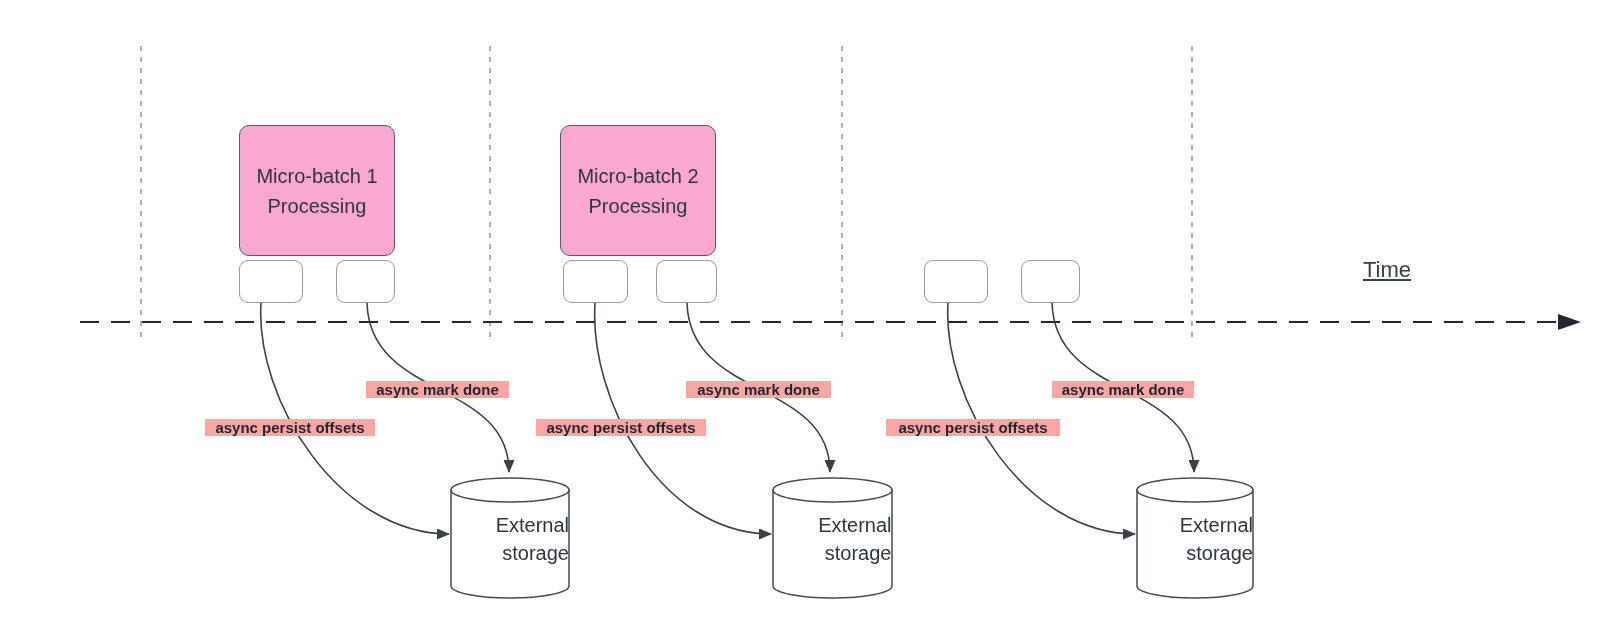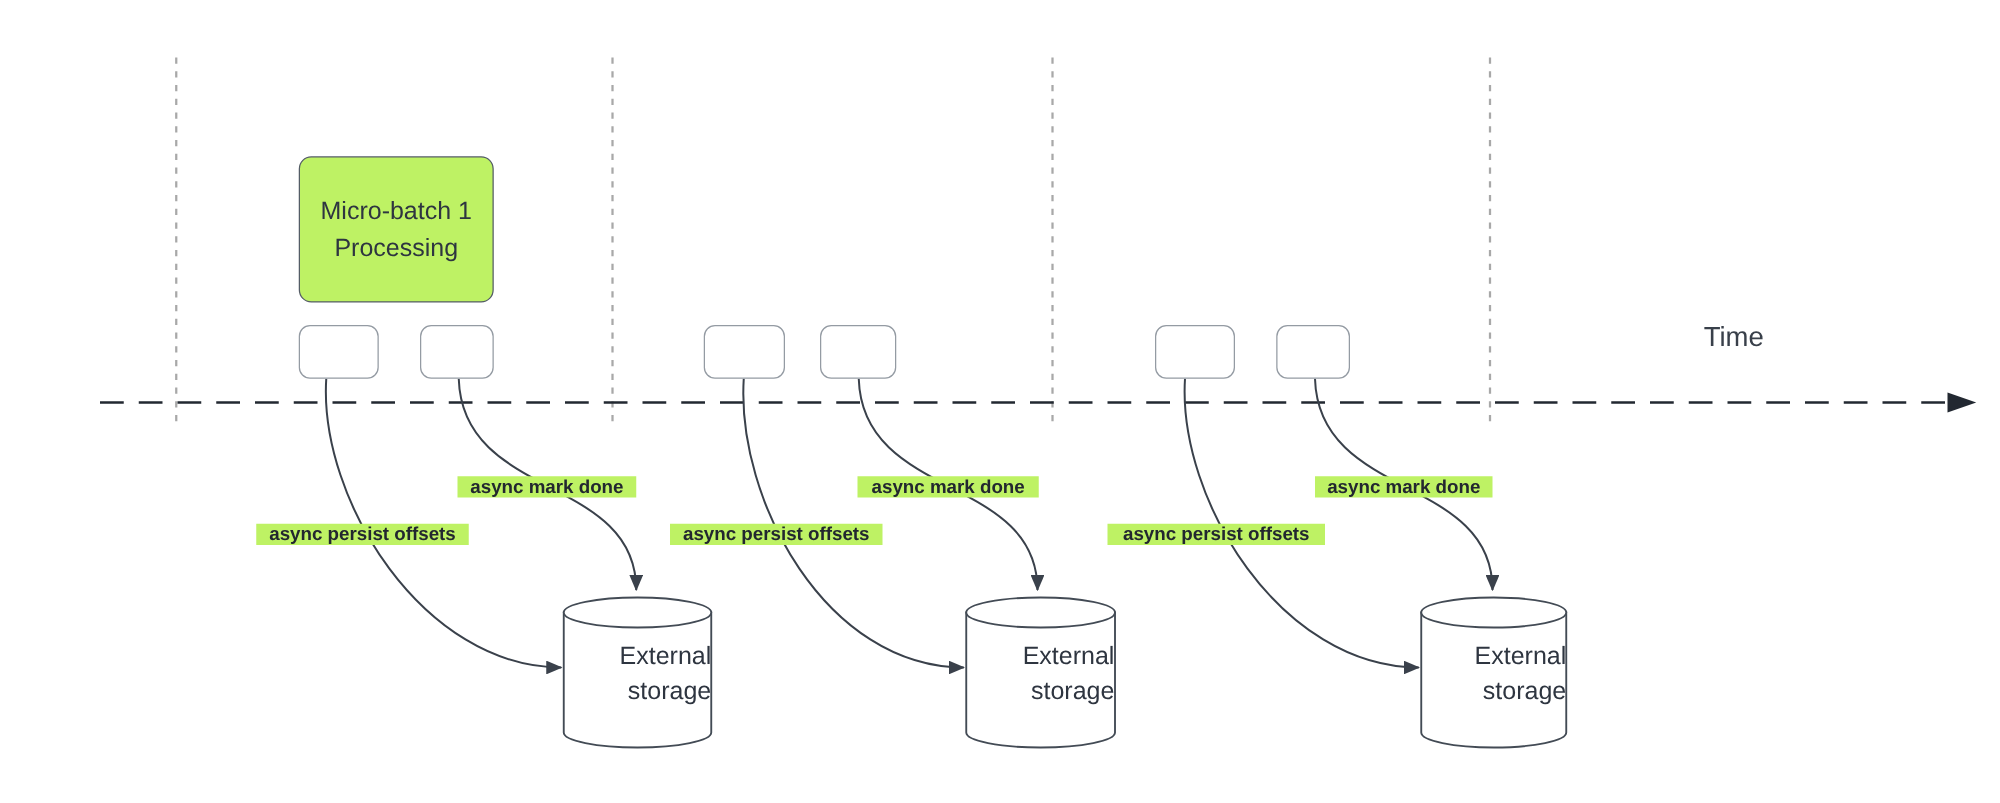--- a/index.html
+++ b/index.html
@@ -10,24 +10,24 @@
     background: #ffffff;
     overflow: hidden;
     font-family: "Liberation Sans", sans-serif;
   }
   .canvas svg { position: absolute; left: 0; top: 0; }
 
   .proc-box {
     position: absolute;
     box-sizing: border-box;
     width: 156px;
-    height: 117px;
+    height: 131px;
     border: 1.5px solid #545c66;
     border-radius: 10px;
-    background: #bef264;
+    background: #f9a8d4;
     display: flex;
     align-items: center;
     justify-content: center;
     text-align: center;
     font-size: 20px;
     line-height: 30px;
     color: #2e3540;
     padding: 0 2px;
   }
   .small-box {
@@ -39,40 +39,41 @@
     border-radius: 9px;
     background: #ffffff;
   }
   .arrow-label {
     position: absolute;
     font-size: 15px;
     font-weight: 700;
     color: #22272f;
     line-height: 17px;
     text-align: center;
-    background: #bef264;
+    background: #fca5a5;
     white-space: nowrap;
   }
   .storage-label {
     position: absolute;
     top: 511px;
     width: 118px;
     font-size: 20px;
     line-height: 28px;
     color: #2e3540;
     text-align: right;
   }
   .time-label {
     position: absolute;
     left: 1355px;
     top: 257px;
     width: 64px;
     font-size: 22px;
     color: #39404a;
     text-align: center;
+    text-decoration: underline;
   }
 </style>
 </head>
 <body>
 
 <div class="canvas">
 
   <svg width="1600" height="642" viewBox="0 0 1600 642">
     <defs>
       <marker id="ah" markerWidth="13" markerHeight="11" refX="12" refY="5.5" orient="auto" markerUnits="userSpaceOnUse">
@@ -119,20 +120,23 @@
 
   <div class="proc-box" style="left:239px; top:125px;">
     <span>Micro-batch 1 Processing</span>
   </div>
   <div class="small-box" style="left:239px; width:64px;"></div>
   <div class="small-box" style="left:336px; width:59px;"></div>
   <div class="arrow-label" style="left:205px; top:419px; width:170px;">async persist offsets</div>
   <div class="arrow-label" style="left:366px; top:381px; width:143px;">async mark done</div>
   <div class="storage-label" style="left:451px;">External storage</div>
 
+  <div class="proc-box" style="left:560px; top:125px;">
+    <span>Micro-batch 2 Processing</span>
+  </div>
   <div class="small-box" style="left:563px; width:65px;"></div>
   <div class="small-box" style="left:656px; width:61px;"></div>
   <div class="arrow-label" style="left:536px; top:419px; width:170px;">async persist offsets</div>
   <div class="arrow-label" style="left:686px; top:381px; width:145px;">async mark done</div>
   <div class="storage-label" style="left:773.5px;">External storage</div>
 
   <div class="small-box" style="left:924px; width:64px;"></div>
   <div class="small-box" style="left:1021px; width:59px;"></div>
   <div class="arrow-label" style="left:886px; top:419px; width:174px;">async persist offsets</div>
   <div class="arrow-label" style="left:1052px; top:381px; width:142px;">async mark done</div>

